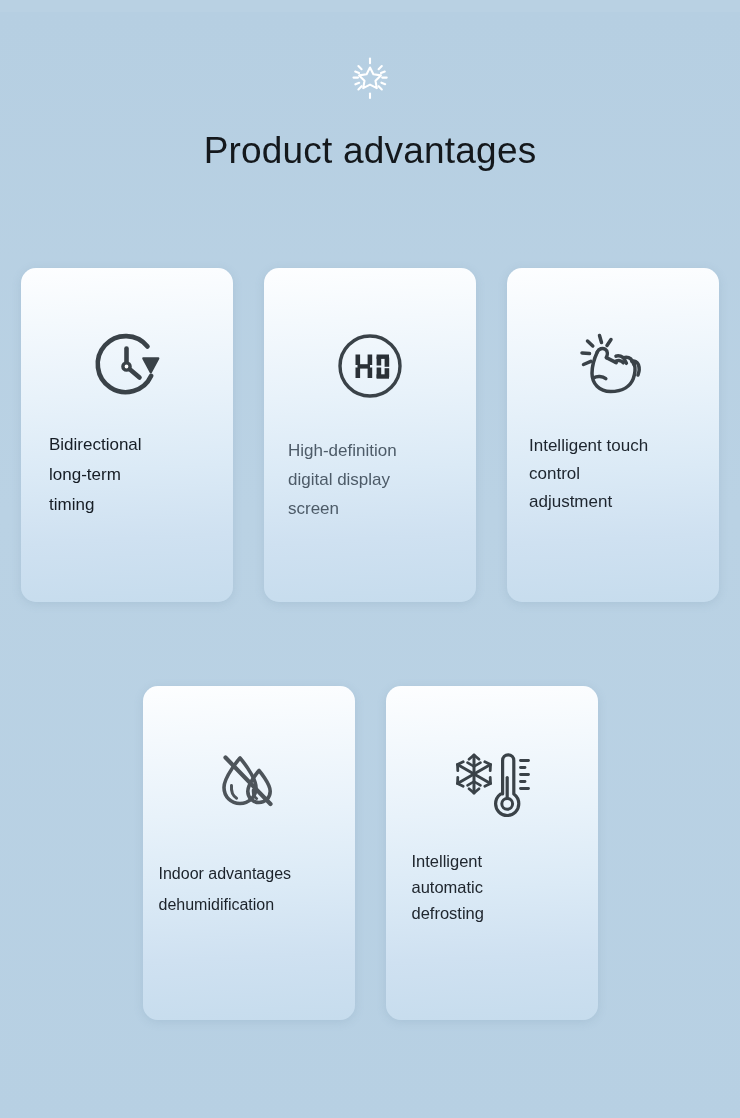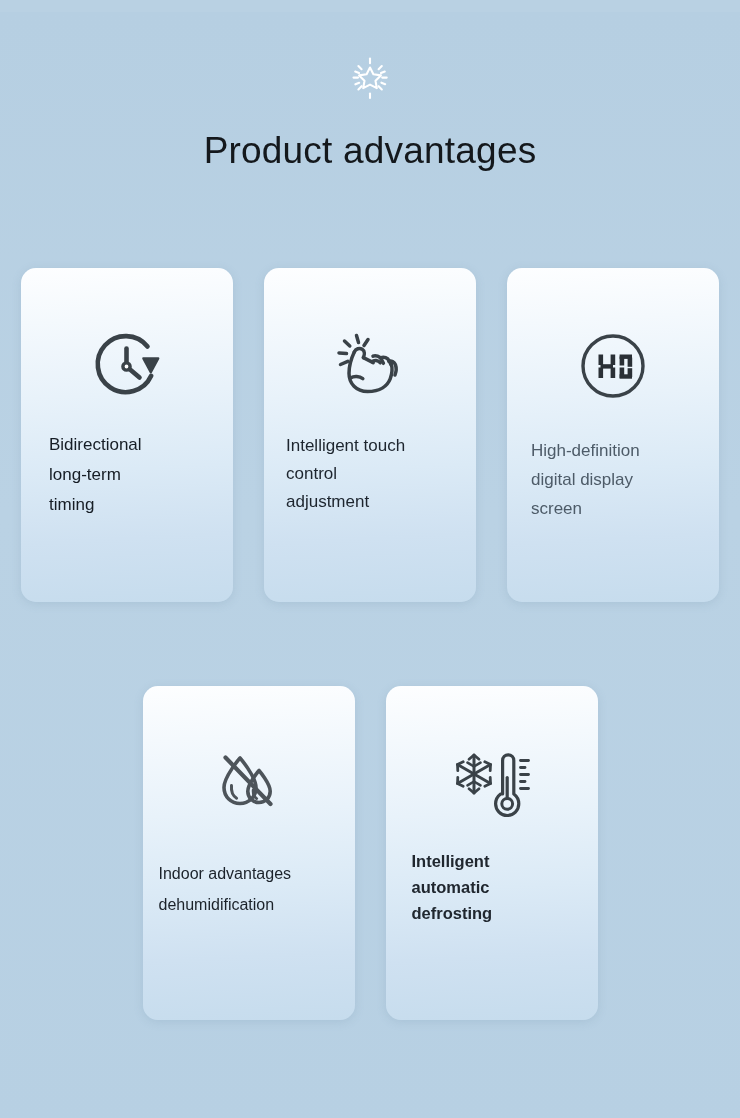--- a/index.html
+++ b/index.html
@@ -104,21 +104,21 @@
   .card.c4 .card-text { top: 172px; padding-left: 16px; font-size: 16px; line-height: 31px; color:#1b222a; }
   .card.c5 .card-text {
     top: 164px; padding-left: 22px; padding-right: 8px;
     font-size: 13.5px; line-height: 21px; font-weight: 700;
     color: #1d242c;
     font-family: "Liberation Sans Narrow", "Liberation Sans", sans-serif;
     letter-spacing: -0.1px;
     transform: scaleX(0.94);
     transform-origin: left top;
   }
-  .card.c6 .card-text { top: 162px; padding-left: 26px; font-size: 16.5px; line-height: 26px; font-weight: 700; color:#20272f; }
+  .card.c6 .card-text { top: 162px; padding-left: 26px; font-size: 16.5px; line-height: 26px; font-weight: 400; color:#20272f; }
 
   .icon-svg { display: block; }
 </style>
 </head>
 <body>
 
 <div class="page">
 
   <div class="header">
     <span class="sparkle-wrap">
@@ -153,50 +153,20 @@
             <path d="M41.5 40.5 L54.5 51.5"></path>
             <circle cx="41.5" cy="40.5" r="3.6" fill="#ffffff" stroke-width="3.4"></circle>
             <path d="M58.4 32.4 L73.2 32.4 L65.8 46.2 Z" fill="#3a4248" stroke-width="2.4"></path>
           </svg>
         </div>
         <div class="card-text">Bidirectional
 long-term
 timing</div>
       </div>
 
-      <div class="card c2">
-        <div class="card-icon">
-          <svg class="icon-svg" width="84" height="80" viewBox="0 0 84 80" fill="none" stroke="#3a4248" stroke-width="3.5" stroke-linecap="round" stroke-linejoin="round">
-
-            <path d="M28.5 9.5 L30.5 16.5"></path>
-            <path d="M16.5 15.0 L21.8 20.0"></path>
-            <path d="M40.0 13.5 L36.0 19.5"></path>
-            <path d="M11.0 27.0 L18.5 27.6"></path>
-            <path d="M12.5 38.5 L19.8 35.4"></path>
-
-            <path d="M26.3 26.0 C23.2 32.6 21.0 40.5 21.0 47.2
-                     C21.0 57.5 28.2 65.5 39.6 65.5
-                     C52.3 65.5 59.5 59.6 62.2 52.8
-                     C64.4 47.2 64.3 41.6 63.3 37.9"></path>
-            <path d="M26.3 26.0 C27.8 22.7 31.6 21.6 34.2 23.3 C36.8 25.0 36.8 28.6 35.4 31.6"></path>
-
-            <path d="M35.4 31.6 L45.2 36.6"></path>
-            <path d="M45.0 30.2 C47.6 29.0 51.8 30.3 53.4 33.3 L55.4 37.3"></path>
-            <path d="M53.2 31.6 C55.9 30.5 59.7 31.9 61.1 34.8 L63.3 39.2"></path>
-            <path d="M60.8 35.2 C63.3 34.4 66.4 35.9 67.4 38.6 C68.6 41.8 68.3 45.5 67.0 49.0"></path>
-            <path d="M44.0 35.6 C46.2 33.8 50.2 34.2 52.2 36.8"></path>
-
-            <path d="M22.5 52.0 C26.0 49.8 31.5 50.2 34.8 52.6"></path>
-          </svg>
-        </div>
-        <div class="card-text">Intelligent touch
-control
-adjustment</div>
-      </div>
-
       <div class="card c3">
         <div class="card-icon">
           <svg class="icon-svg" width="84" height="80" viewBox="0 0 84 80" fill="none">
             <circle cx="42" cy="40" r="30" stroke="#3a4248" stroke-width="3.4" fill="none"></circle>
             <g fill="#2a3036">
 
               <rect x="27.5" y="28.5" width="4.6" height="10.5"></rect>
               <rect x="27.5" y="41.5" width="4.6" height="10.5"></rect>
               <rect x="29.5" y="38.2" width="12.5" height="4.4"></rect>
               <rect x="39.6" y="28.5" width="4.6" height="10.5"></rect>
@@ -207,20 +177,50 @@
               <rect x="48.6" y="41.5" width="4.6" height="10.5"></rect>
               <rect x="56.6" y="31.6" width="4.6" height="9.2"></rect>
               <rect x="56.6" y="42.2" width="4.6" height="8.8"></rect>
               <rect x="48.6" y="48.3" width="12.4" height="4.4"></rect>
             </g>
           </svg>
         </div>
         <div class="card-text">High-definition
 digital display
 screen</div>
+      </div>
+
+      <div class="card c2">
+        <div class="card-icon">
+          <svg class="icon-svg" width="84" height="80" viewBox="0 0 84 80" fill="none" stroke="#3a4248" stroke-width="3.5" stroke-linecap="round" stroke-linejoin="round">
+
+            <path d="M28.5 9.5 L30.5 16.5"></path>
+            <path d="M16.5 15.0 L21.8 20.0"></path>
+            <path d="M40.0 13.5 L36.0 19.5"></path>
+            <path d="M11.0 27.0 L18.5 27.6"></path>
+            <path d="M12.5 38.5 L19.8 35.4"></path>
+
+            <path d="M26.3 26.0 C23.2 32.6 21.0 40.5 21.0 47.2
+                     C21.0 57.5 28.2 65.5 39.6 65.5
+                     C52.3 65.5 59.5 59.6 62.2 52.8
+                     C64.4 47.2 64.3 41.6 63.3 37.9"></path>
+            <path d="M26.3 26.0 C27.8 22.7 31.6 21.6 34.2 23.3 C36.8 25.0 36.8 28.6 35.4 31.6"></path>
+
+            <path d="M35.4 31.6 L45.2 36.6"></path>
+            <path d="M45.0 30.2 C47.6 29.0 51.8 30.3 53.4 33.3 L55.4 37.3"></path>
+            <path d="M53.2 31.6 C55.9 30.5 59.7 31.9 61.1 34.8 L63.3 39.2"></path>
+            <path d="M60.8 35.2 C63.3 34.4 66.4 35.9 67.4 38.6 C68.6 41.8 68.3 45.5 67.0 49.0"></path>
+            <path d="M44.0 35.6 C46.2 33.8 50.2 34.2 52.2 36.8"></path>
+
+            <path d="M22.5 52.0 C26.0 49.8 31.5 50.2 34.8 52.6"></path>
+          </svg>
+        </div>
+        <div class="card-text">Intelligent touch
+control
+adjustment</div>
       </div>
     </div>
 
     <div class="row">
 
       <div class="card c4">
         <div class="card-icon">
           <svg class="icon-svg" width="84" height="80" viewBox="0 0 84 80" fill="none" stroke="#4d545a" stroke-width="3.6" stroke-linecap="round" stroke-linejoin="round">
 
             <path d="M33.0 14.0 C33.0 14.0 17.0 32.5 17.0 43.5

